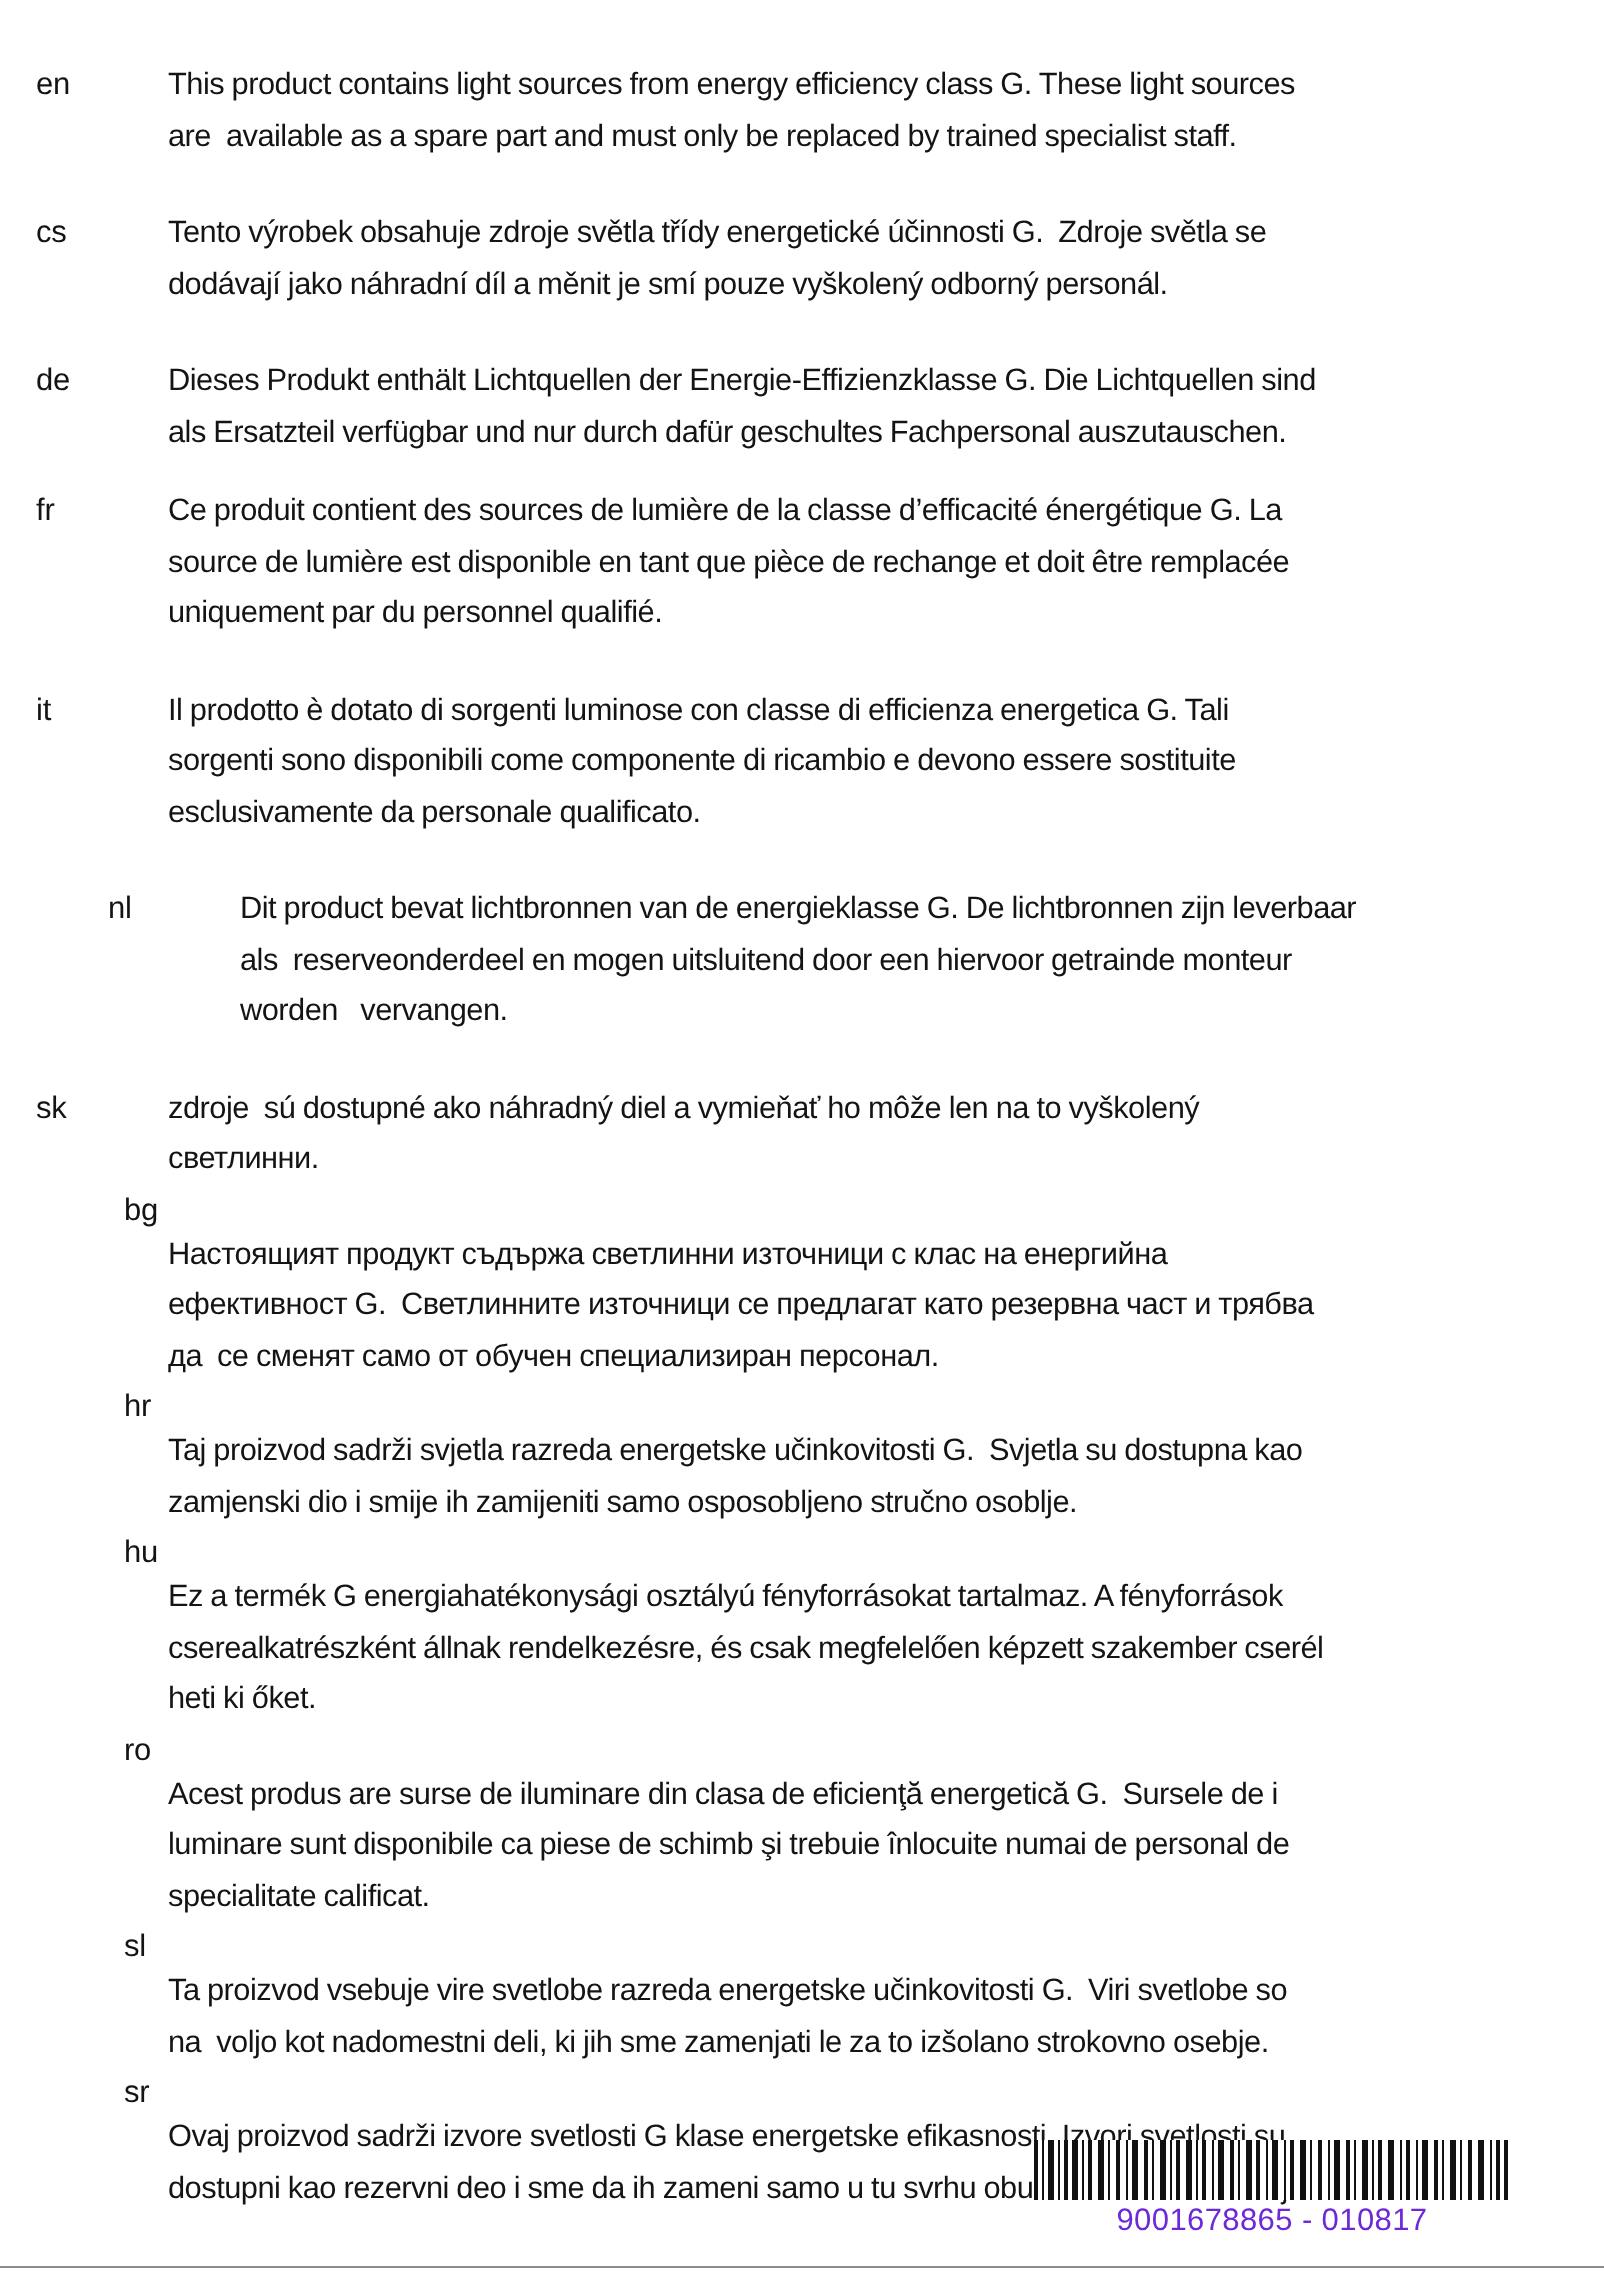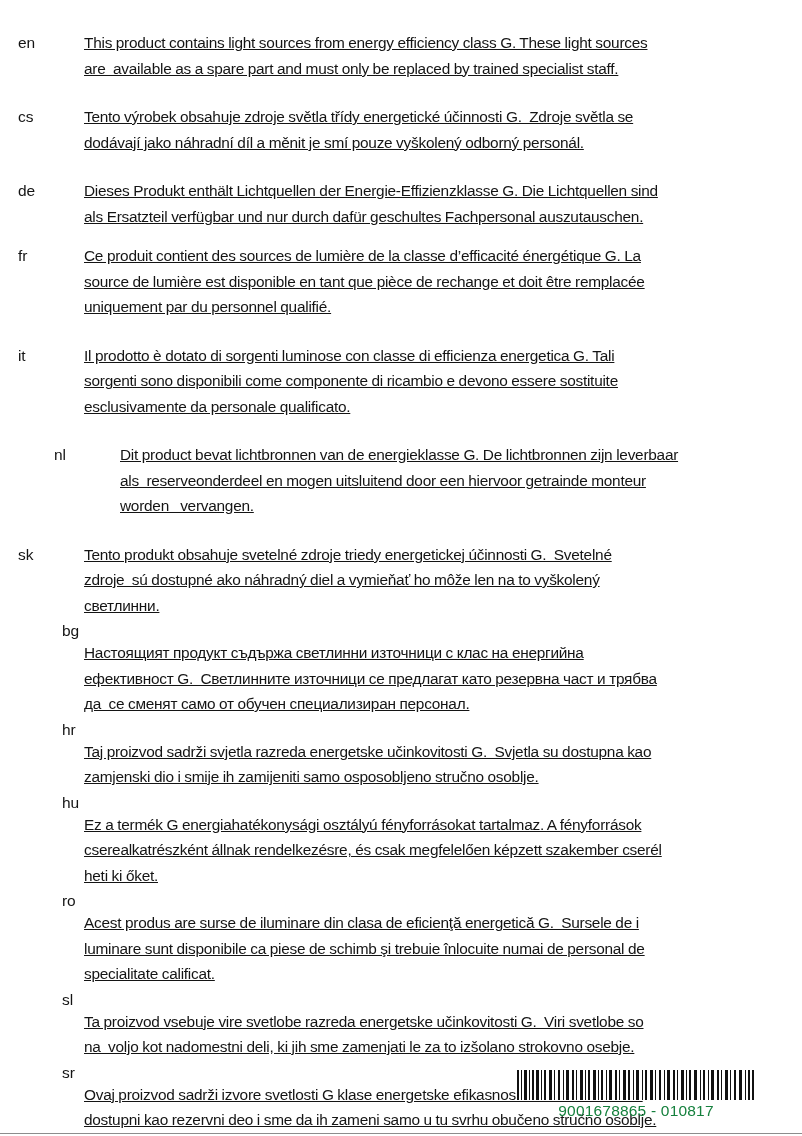--- a/index.html
+++ b/index.html
@@ -48,41 +48,40 @@
     margin-right: 24px;
     font-size: 15.4px;
     line-height: 25.5px;
     letter-spacing: -0.25px;
     color: #141414;
     word-spacing: -0.3px;
   }
   .lang-text .ln {
     display: block;
     white-space: pre;
-    text-decoration: underline;
   }
   .offset-text { padding-top: 20px; }
 
   .barcode-area {
     position: absolute;
     left: 516px;
     top: 1070px;
     width: 245px;
   }
   .barcode-bars {
     height: 30px;
     width: 240px;
     display: block;
   }
   .barcode-number {
     text-align: center;
     font-size: 15.5px;
     line-height: 19px;
     letter-spacing: 0.2px;
-    color: #15803d;
+    color: #6d28d9;
     margin-top: 1px;
     width: 240px;
   }
   .footer-rule {
     position: absolute;
     left: 0;
     top: 1133px;
     width: 802px;
     height: 1px;
     background: #8c8c8c;
@@ -135,21 +134,20 @@
         <div class="lang-code">nl</div>
         <div class="lang-text">
           <span class="ln">Dit product bevat lichtbronnen van de energieklasse G. De lichtbronnen zijn leverbaar</span>
           <span class="ln">als  reserveonderdeel en mogen uitsluitend door een hiervoor getrainde monteur</span>
           <span class="ln">worden   vervangen.</span>
         </div>
       </div>
       <div class="entry" style="margin-bottom: 2px;">
         <div class="lang-code">sk</div>
         <div class="lang-text">
-          <span class="ln">Tento produkt obsahuje svetelné zdroje triedy energetickej účinnosti G.  Svetelné</span>
           <span class="ln">zdroje  sú dostupné ako náhradný diel a vymieňať ho môže len na to vyškolený</span>
           <span class="ln">светлинни.</span>
         </div>
       </div>
       <div class="entry" style="margin-bottom: 2px;">
         <div class="lang-code tight">bg</div>
         <div class="lang-text offset-text">
           <span class="ln">Настоящият продукт съдържа светлинни източници с клас на енергийна</span>
           <span class="ln">ефективност G.  Светлинните източници се предлагат като резервна част и трябва</span>
           <span class="ln">да  се сменят само от обучен специализиран персонал.</span>

